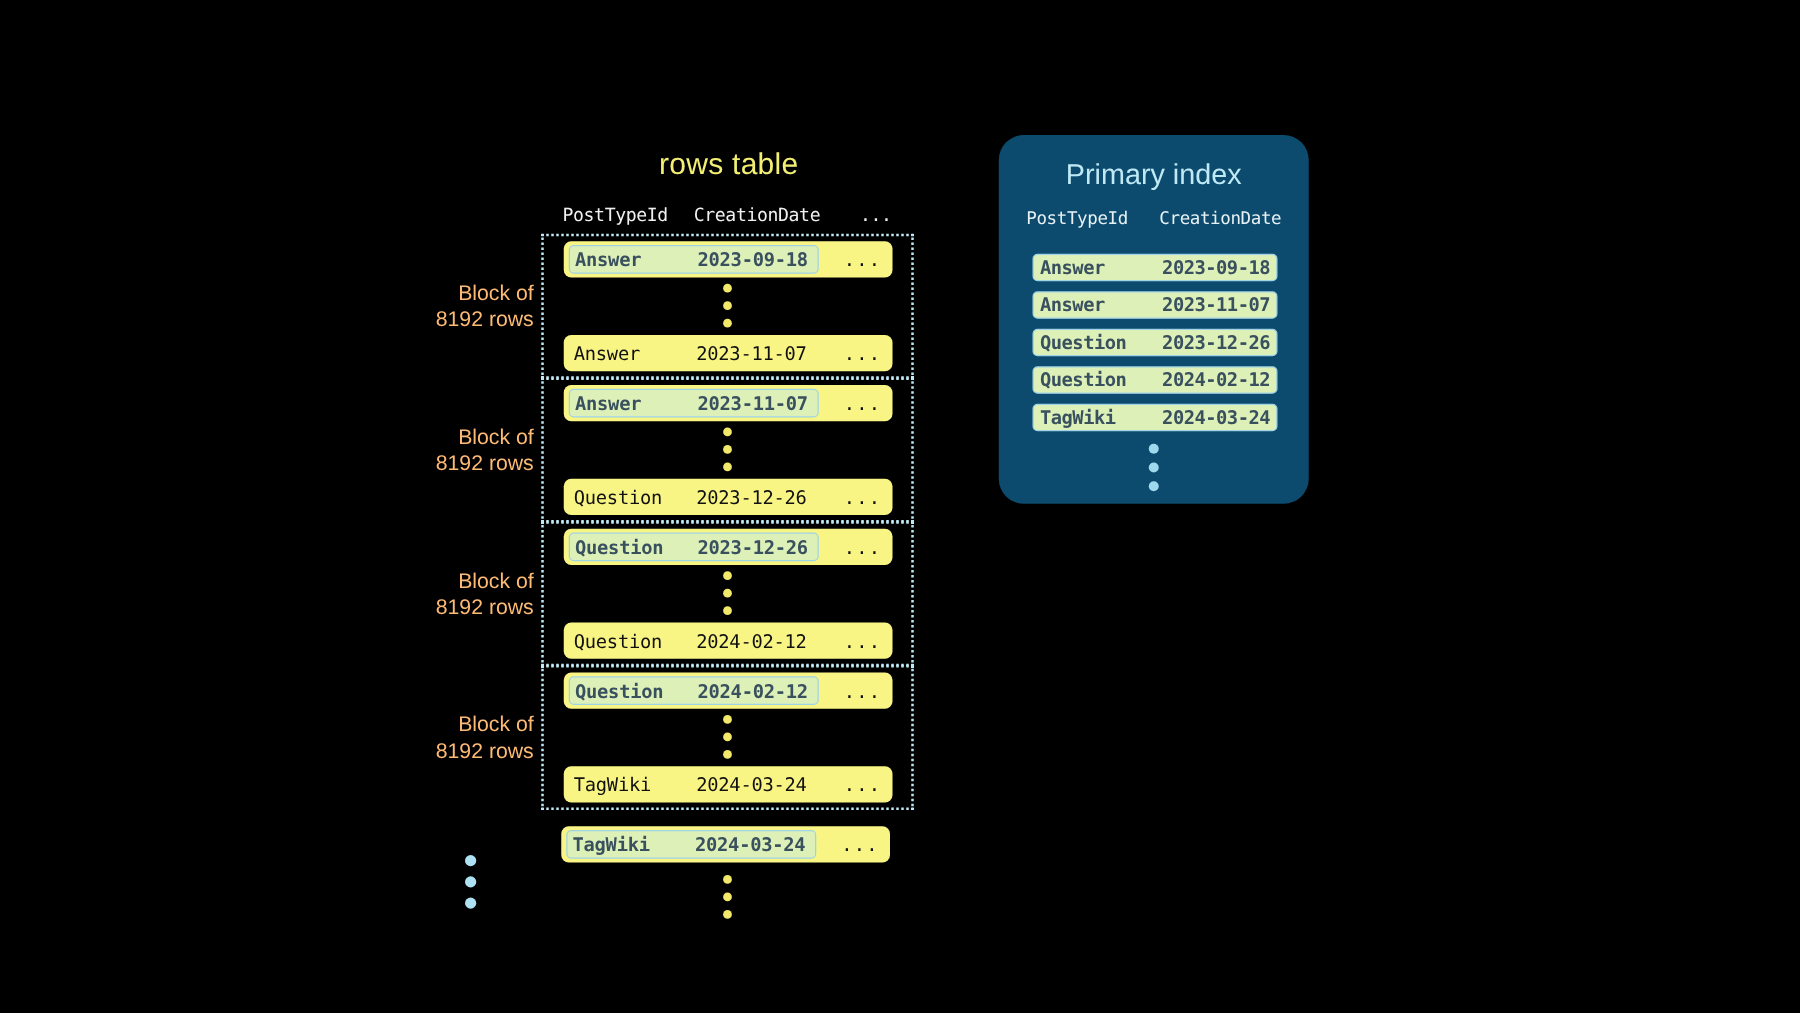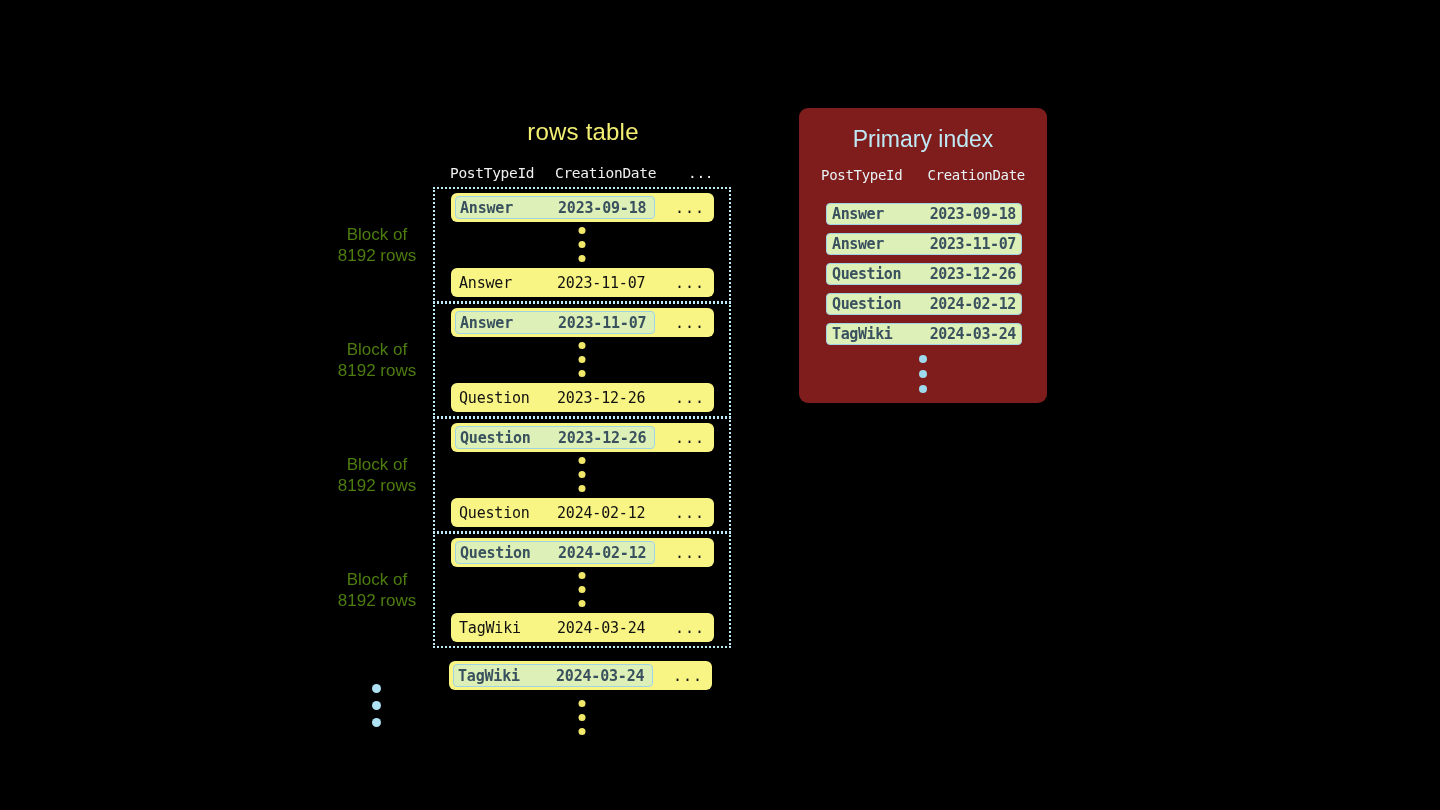--- a/index.html
+++ b/index.html
@@ -68,25 +68,25 @@
     height: 116px;
     margin-bottom: -1px;
     padding: 0;
   }
   .block-label {
     position: absolute;
     left: -108px;
     top: 50%;
     transform: translateY(-50%);
     width: 100px;
-    text-align: center;
+    text-align: right;
     font-family: "Liberation Sans", sans-serif;
     font-size: 17px;
     line-height: 21px;
-    color: #4d7c0f;
+    color: #fdba74;
     white-space: pre-line;
   }
 
   
   .row-pill {
     position: absolute;
     left: 16px;
     width: 263px;
     height: 29px;
     background: #f9f584;
@@ -183,22 +183,22 @@
     background: #aee2f3;
   }
 
   
   #primary-index-panel {
     position: absolute;
     left: 799px;
     top: 108px;
     width: 248px;
     height: 295px;
-    background: #7f1d1d;
-    border-radius: 9px;
+    background: #0c4a6e;
+    border-radius: 20px;
   }
   #primary-index-panel .panel-title {
     position: absolute;
     top: 18px;
     left: 0;
     width: 100%;
     text-align: center;
     font-family: "Liberation Sans", sans-serif;
     font-size: 23px;
     color: #bfe9f5;

